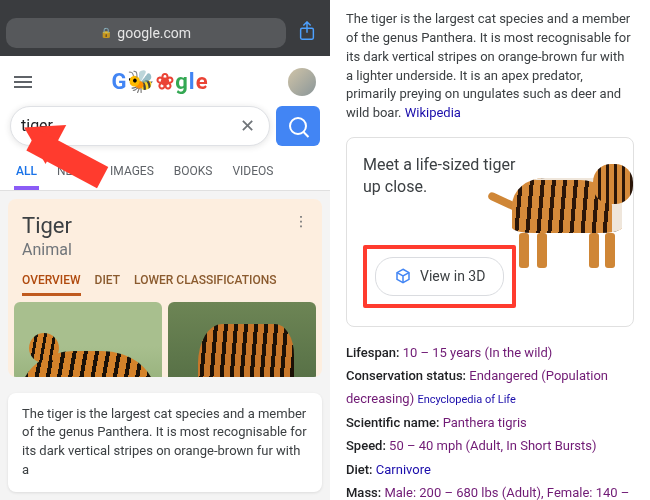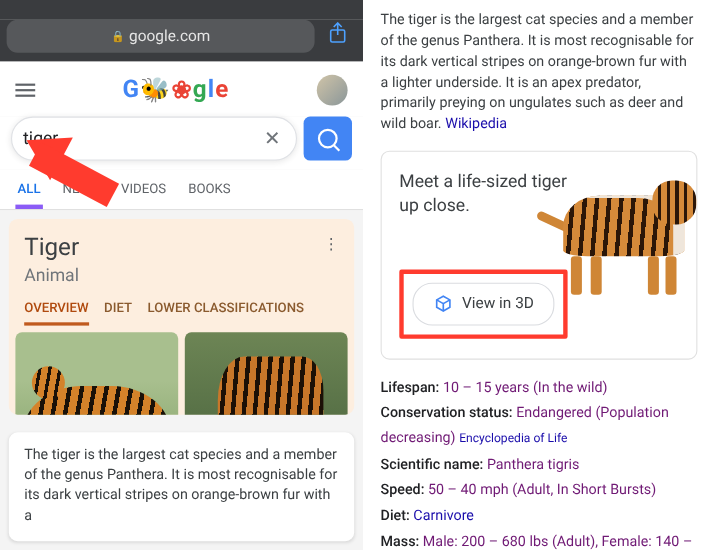--- a/index.html
+++ b/index.html
@@ -107,22 +107,23 @@
       <span class="clear">✕</span>
     </div>
     <div class="search-btn">
       <span class="mag"></span>
     </div>
   </div>
 
   <div class="tabs">
     <div class="tab active">ALL</div>
     <div class="tab">NEWS</div>
+    <div class="tab">IMAGES</div>
+    <div class="tab">BOOKS</div>
     <div class="tab">VIDEOS</div>
-    <div class="tab">BOOKS</div>
   </div>
 
   <div class="kp">
     <div class="kp-head">
       <div>
         <div class="kp-title">Tiger</div>
         <div class="kp-sub">Animal</div>
       </div>
       <div class="kp-menu">⋮</div>
     </div>

